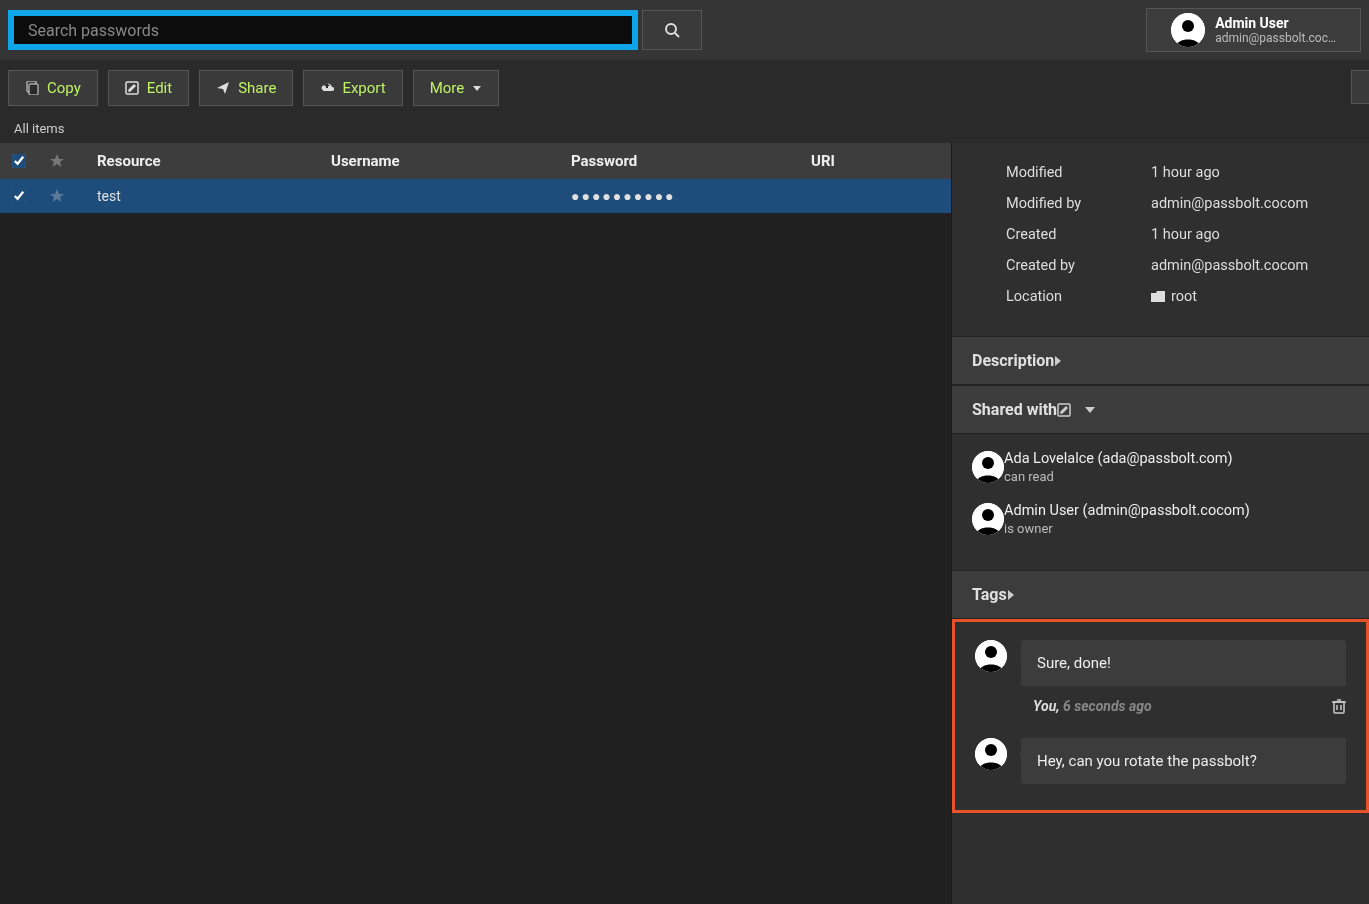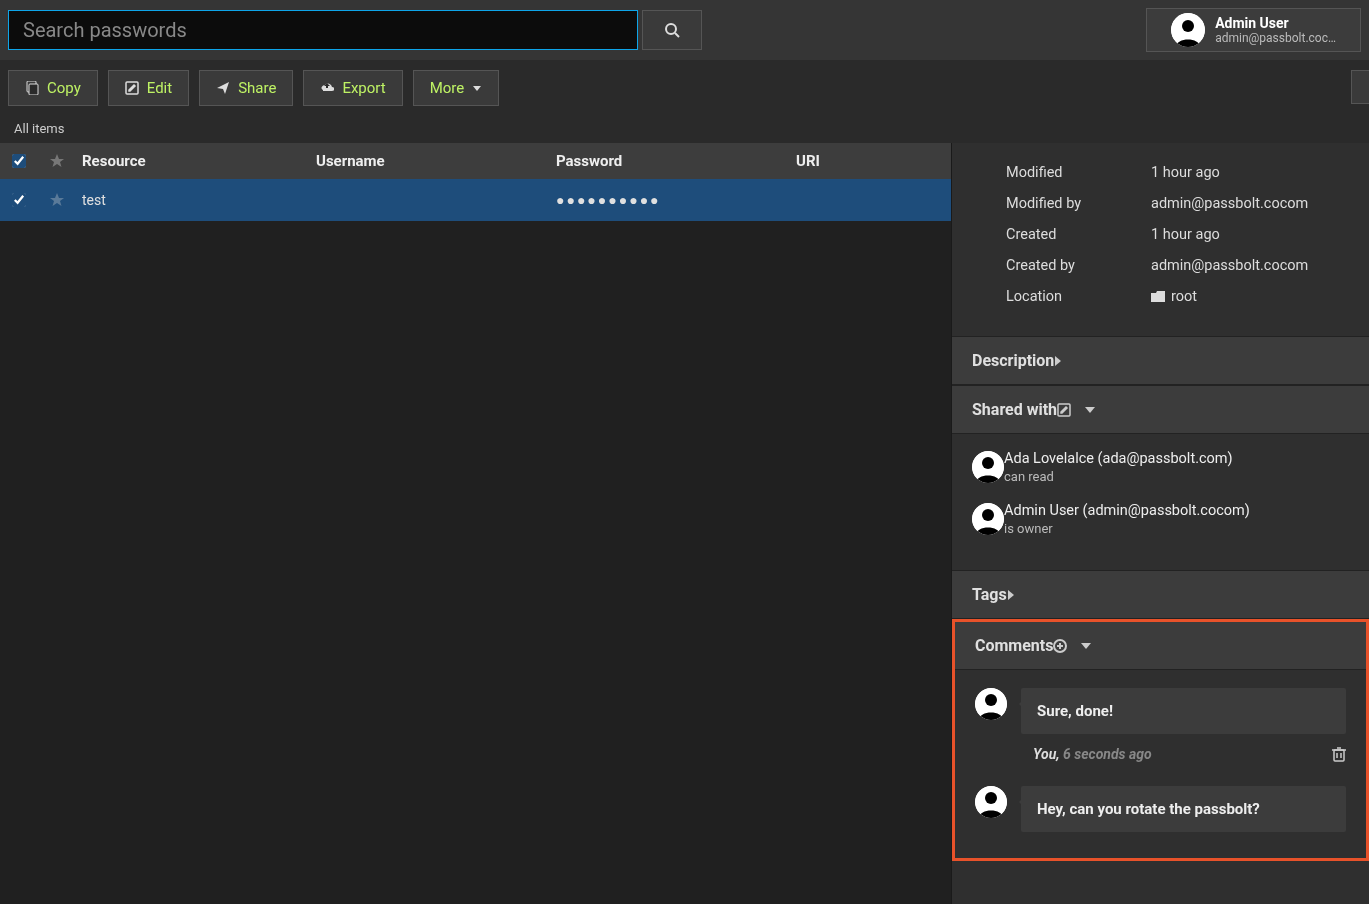--- a/index.html
+++ b/index.html
@@ -1,21 +1,21 @@
 <!DOCTYPE html>
 <html><head>
 <meta charset="utf-8">
 <style>
   * { box-sizing: border-box; margin: 0; padding: 0; font-family: -apple-system, BlinkMacSystemFont, "Segoe UI", Roboto, sans-serif; }
   body { background: #202020; color: #e0e0e0; width: 1369px; height: 904px; overflow: hidden; }
 
   
   .topbar { display: flex; align-items: center; padding: 10px 8px; background: #353535; height: 60px; justify-content: space-between; }
   .search-wrap { display: flex; }
-  .search-input { background: #0c0c0c; border: 1px solid #0ea5e9; width: 630px; height: 40px; color: #bbb; padding: 0 14px; font-size: 20px; }
+  .search-input { background: #0c0c0c; border: 6px solid #0ea5e9; width: 630px; height: 40px; color: #bbb; padding: 0 14px; font-size: 16px; }
   .search-input::placeholder { color: #888; }
   .search-btn { width: 60px; height: 40px; background: #3a3a3a; border: 1px solid #555; display: flex; align-items: center; justify-content: center; cursor: pointer; margin-left: 4px;}
   .user-badge { display: flex; align-items: center; border: 1px solid #555; padding: 4px 24px; background: #3c3c3c; max-width: 220px; }
   .avatar { width: 34px; height: 34px; border-radius: 50%; background: #fff; display: flex; align-items: center; justify-content: center; overflow: hidden; flex-shrink: 0; }
   .avatar-sm { width: 32px; height: 32px; border-radius: 50%; background: #fff; display: flex; align-items: center; justify-content: center; overflow: hidden; flex-shrink: 0; }
   .user-texts { margin-left: 10px; overflow: hidden; }
   .user-name { font-weight: 700; font-size: 14px; color: #fff; }
   .user-email { font-size: 12px; color: #bbb; white-space: nowrap; overflow: hidden; text-overflow: ellipsis; max-width: 150px; }
 
   
@@ -26,45 +26,45 @@
 
   
   .crumb { padding: 6px 14px; background: #2a2a2a; font-size: 13px; color: #ccc; height: 28px; }
 
   
   .content { display: flex; height: calc(904px - 60px - 55px - 28px); }
   .tablewrap { flex: 1; background: #202020; overflow: hidden; }
   .thead { display: flex; background: #3d3d3d; height: 36px; align-items: center; font-weight: 700; font-size: 15px; color: #eee; }
   .col-check { width: 38px; display: flex; justify-content: center; }
   .col-star { width: 38px; display: flex; justify-content: center; color: #777; }
-  .col-res { width: 240px; padding-left: 6px; }
+  .col-res { width: 240px; padding-left: 6px; margin-left: 15px; }
   .col-user { width: 240px; }
   .col-pass { width: 240px; }
   .col-uri { flex: 1; }
-  .trow { display: flex; height: 42px; align-items: center; background: #1e4d7b; font-size: 14px; }
+  .trow { display: flex; height: 34px; align-items: center; background: #1e4d7b; font-size: 14px; }
   .trow .col-star { color: #5a7a99; }
   .dots { letter-spacing: 2px; font-size: 14px; }
 
   
   .sidepanel { width: 418px; background: #2f2f2f; overflow-y: auto; border-left: 1px solid #1a1a1a;}
   .meta-block { padding: 14px 20px 24px; }
   .meta-row { display: flex; font-size: 14.5px; padding: 7px 0; margin-left: 34px; }
   .meta-key { width: 145px; color: #ddd; }
   .meta-val { color: #ddd; display:flex; align-items:center; gap:6px;}
   .section-hdr { background: #3c3c3c; padding: 14px 20px; font-weight: 700; font-size: 16px; display: flex; align-items: center; border-top:1px solid #222; border-bottom:1px solid #222;}
   .section-hdr .hdr-actions { display:flex; gap:14px; align-items:center; color:#ccc;}
   .shared-list { padding: 16px 20px; }
   .shared-item { display: flex; align-items: center; margin-bottom: 18px; }
   .shared-texts .line1 { font-size: 14.5px; color: #eee; }
   .shared-texts .line2 { font-size: 13px; color: #bbb; margin-top: 2px; }
 
   .comments-highlight { border: 3px solid #e8522a; margin-top:0;}
   .comments-body { padding: 18px 20px; }
   .comment { display: flex; gap: 14px; margin-bottom: 8px; align-items: flex-start; }
-  .bubble { background: #3c3c3c; padding: 14px 16px; border-radius: 2px; flex: 1; font-size: 15px; color: #eee; position: relative; font-weight: bold; }
+  .bubble { background: #3c3c3c; padding: 14px 16px; border-radius: 2px; flex: 1; font-size: 15px; color: #eee; position: relative; }
   .bubble:before { content:""; position:absolute; left:-8px; top:10px; border:6px solid transparent; border-right-color:#3c3c3c;}
   .comment-meta { font-size: 14px; padding: 4px 0 24px 58px; display:flex; justify-content:space-between; align-items:center;font-weight:bold;}
   .comment-meta .who { font-style: italic; color: #ddd; }
   .comment-meta .when { font-style: italic; color: #888; }
   .trash { color:#ccc; cursor:pointer; }
 
   input[type=checkbox]{ width:14px; height:14px; accent-color:#1e4d7b;}
 
   
   svg { display: block; }
@@ -272,37 +272,20 @@
       <span class="hdr-actions">
           <span>
             <svg width="8" height="10" viewBox="0 0 8 10" fill="#ccc">
               <path d="M1 0 L7 5 L1 10 Z"></path>
             </svg>
           </span>
         </span>
     </div>
 
     <div class="comments-highlight">
-      <div class="section-hdr" style="border-top:none;">
-        <span>Comments</span>
-        <span class="hdr-actions">
-          <span>
-              <svg width="14" height="14" viewBox="0 0 14 14" fill="none" stroke="#ccc" stroke-width="2">
-                <circle cx="7" cy="7" r="6"></circle>
-                <line x1="7" y1="4" x2="7" y2="10"></line>
-                <line x1="4" y1="7" x2="10" y2="7"></line>
-              </svg>
-            </span>
-          <span>
-              <svg width="10" height="8" viewBox="0 0 10 8" fill="#ccc">
-                <path d="M0 1 L10 1 L5 7 Z"></path>
-              </svg>
-            </span>
-        </span>
-      </div>
       <div class="comments-body">
         <div class="comment">
           <span class="avatar-sm">
               <svg width="32" height="32" viewBox="0 0 32 32">
                 <circle cx="16" cy="16" r="16" fill="#fff"></circle>
                 <circle cx="16" cy="12" r="6" fill="#000"></circle>
                 <path d="M4 32 C4 22,28 22,28 32 Z" fill="#000"></path>
               </svg>
             </span>
           <div class="bubble">Sure, done!</div>

